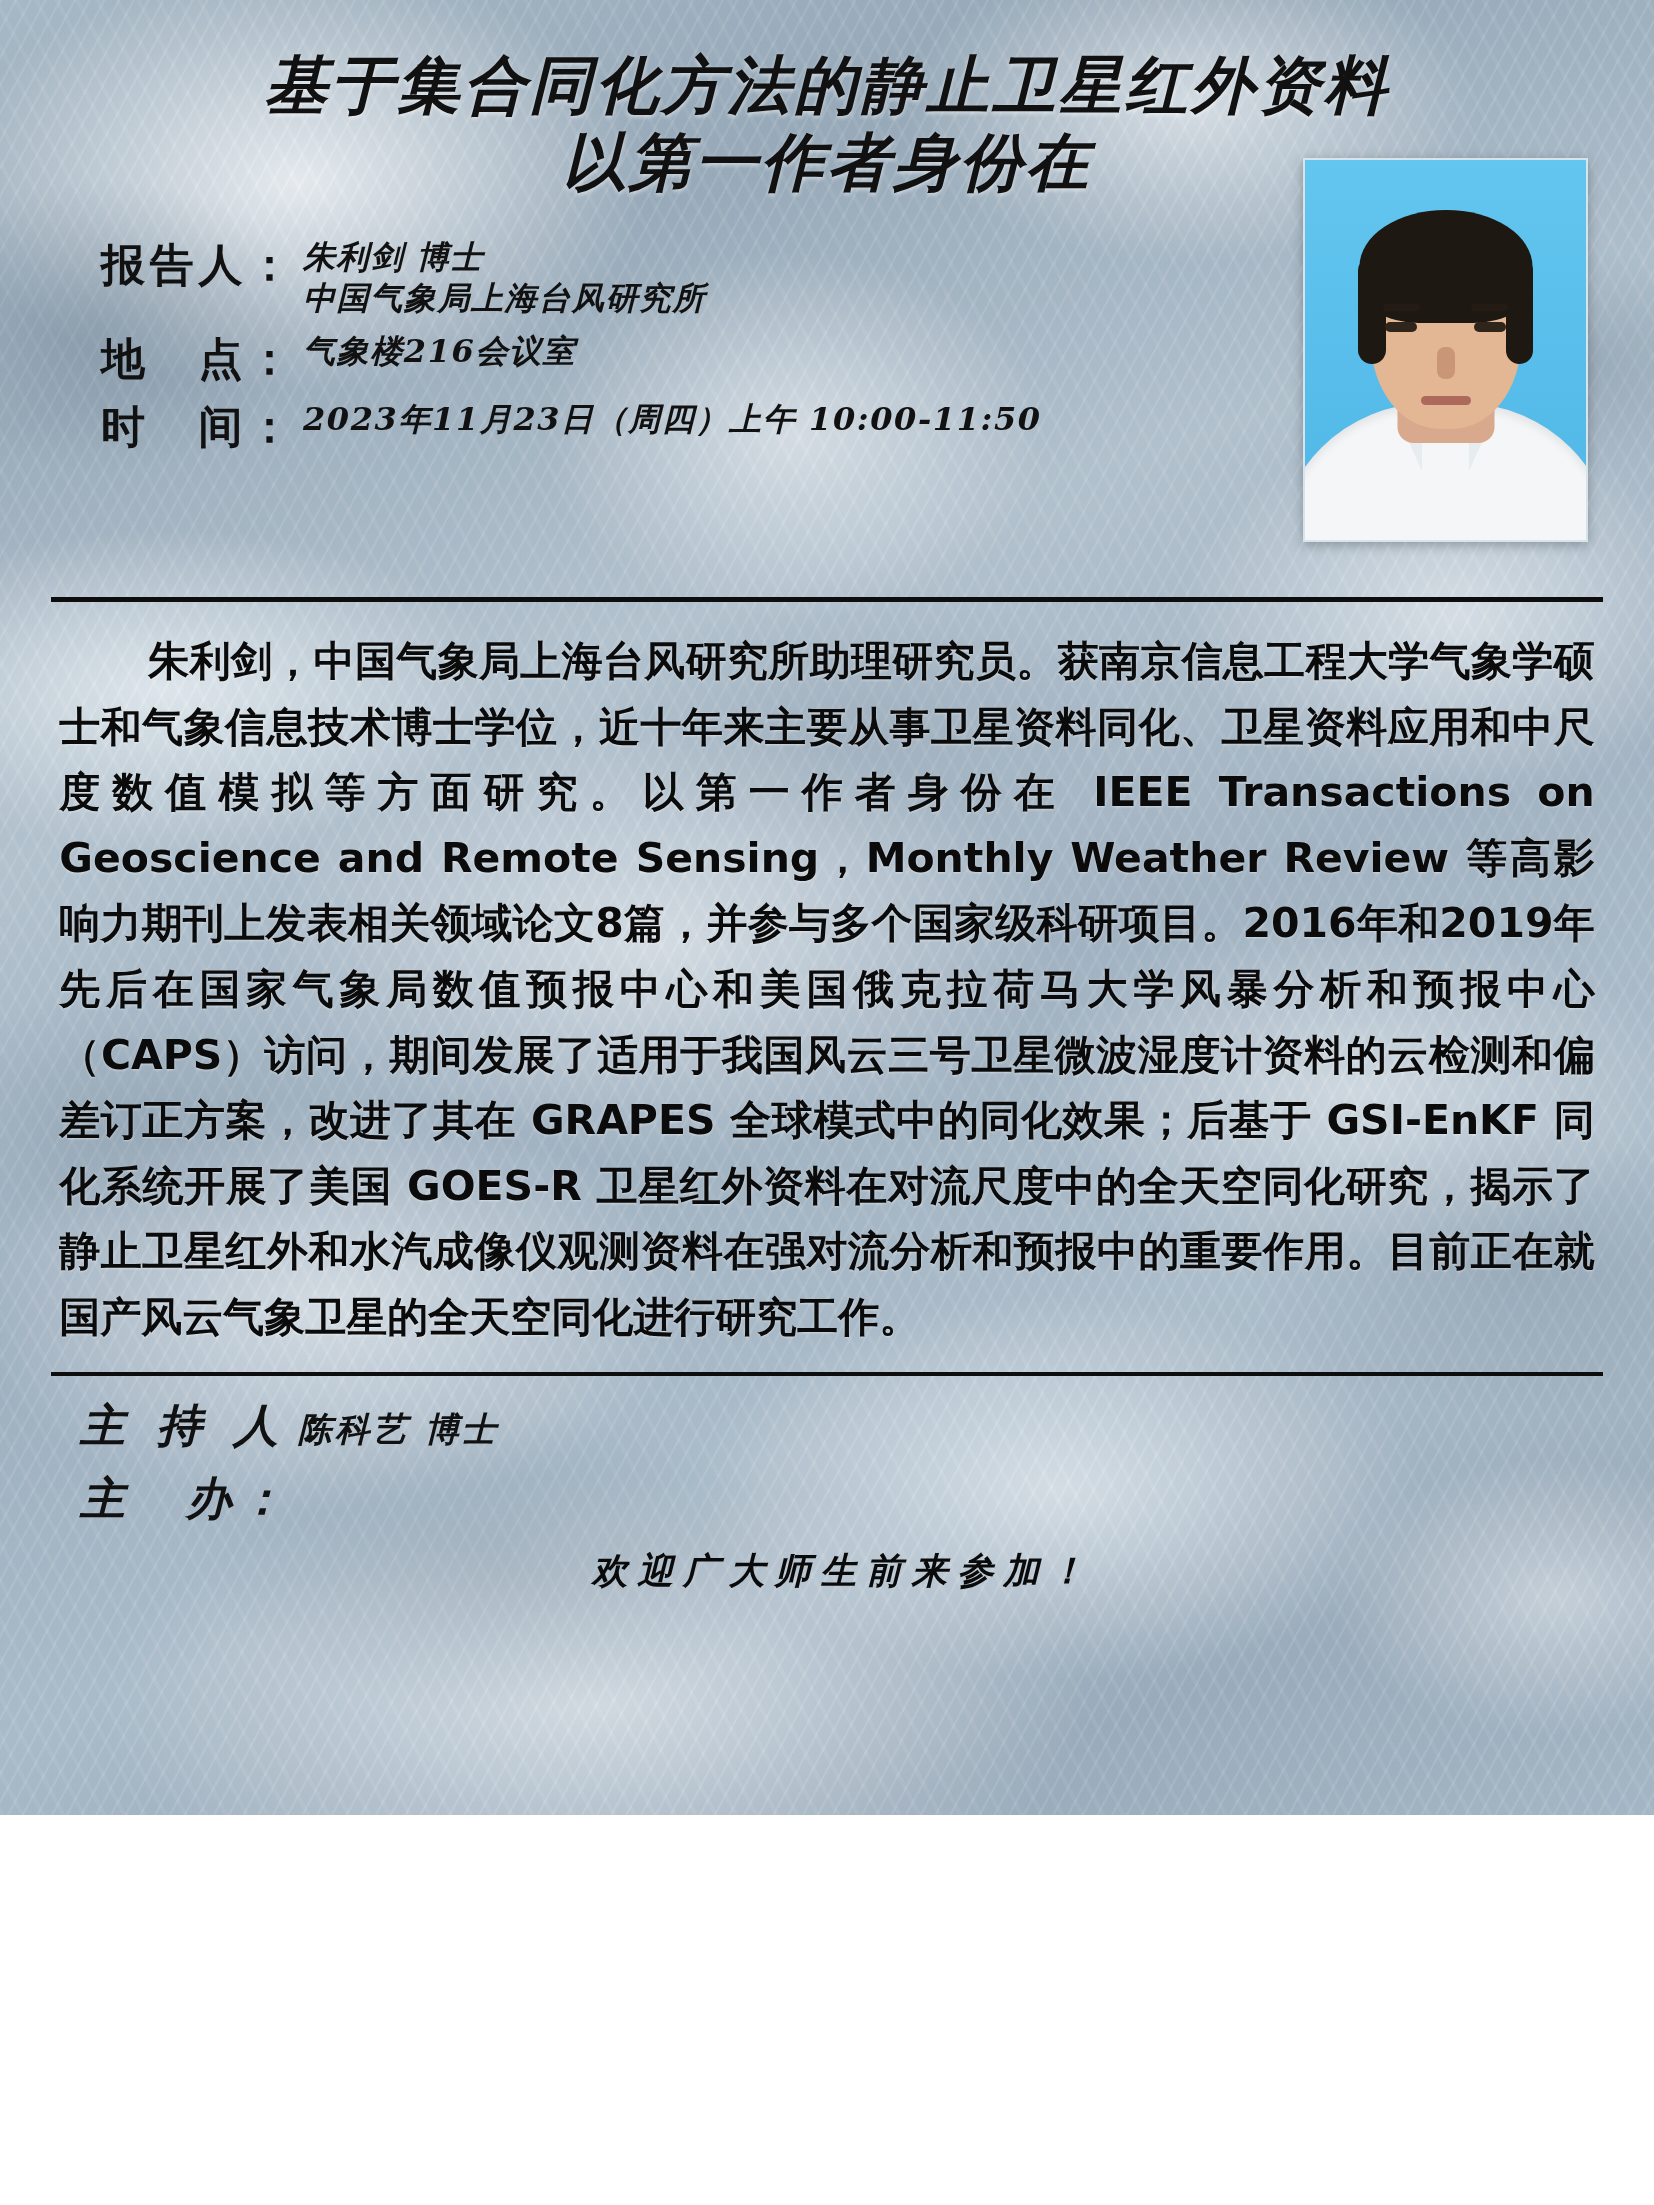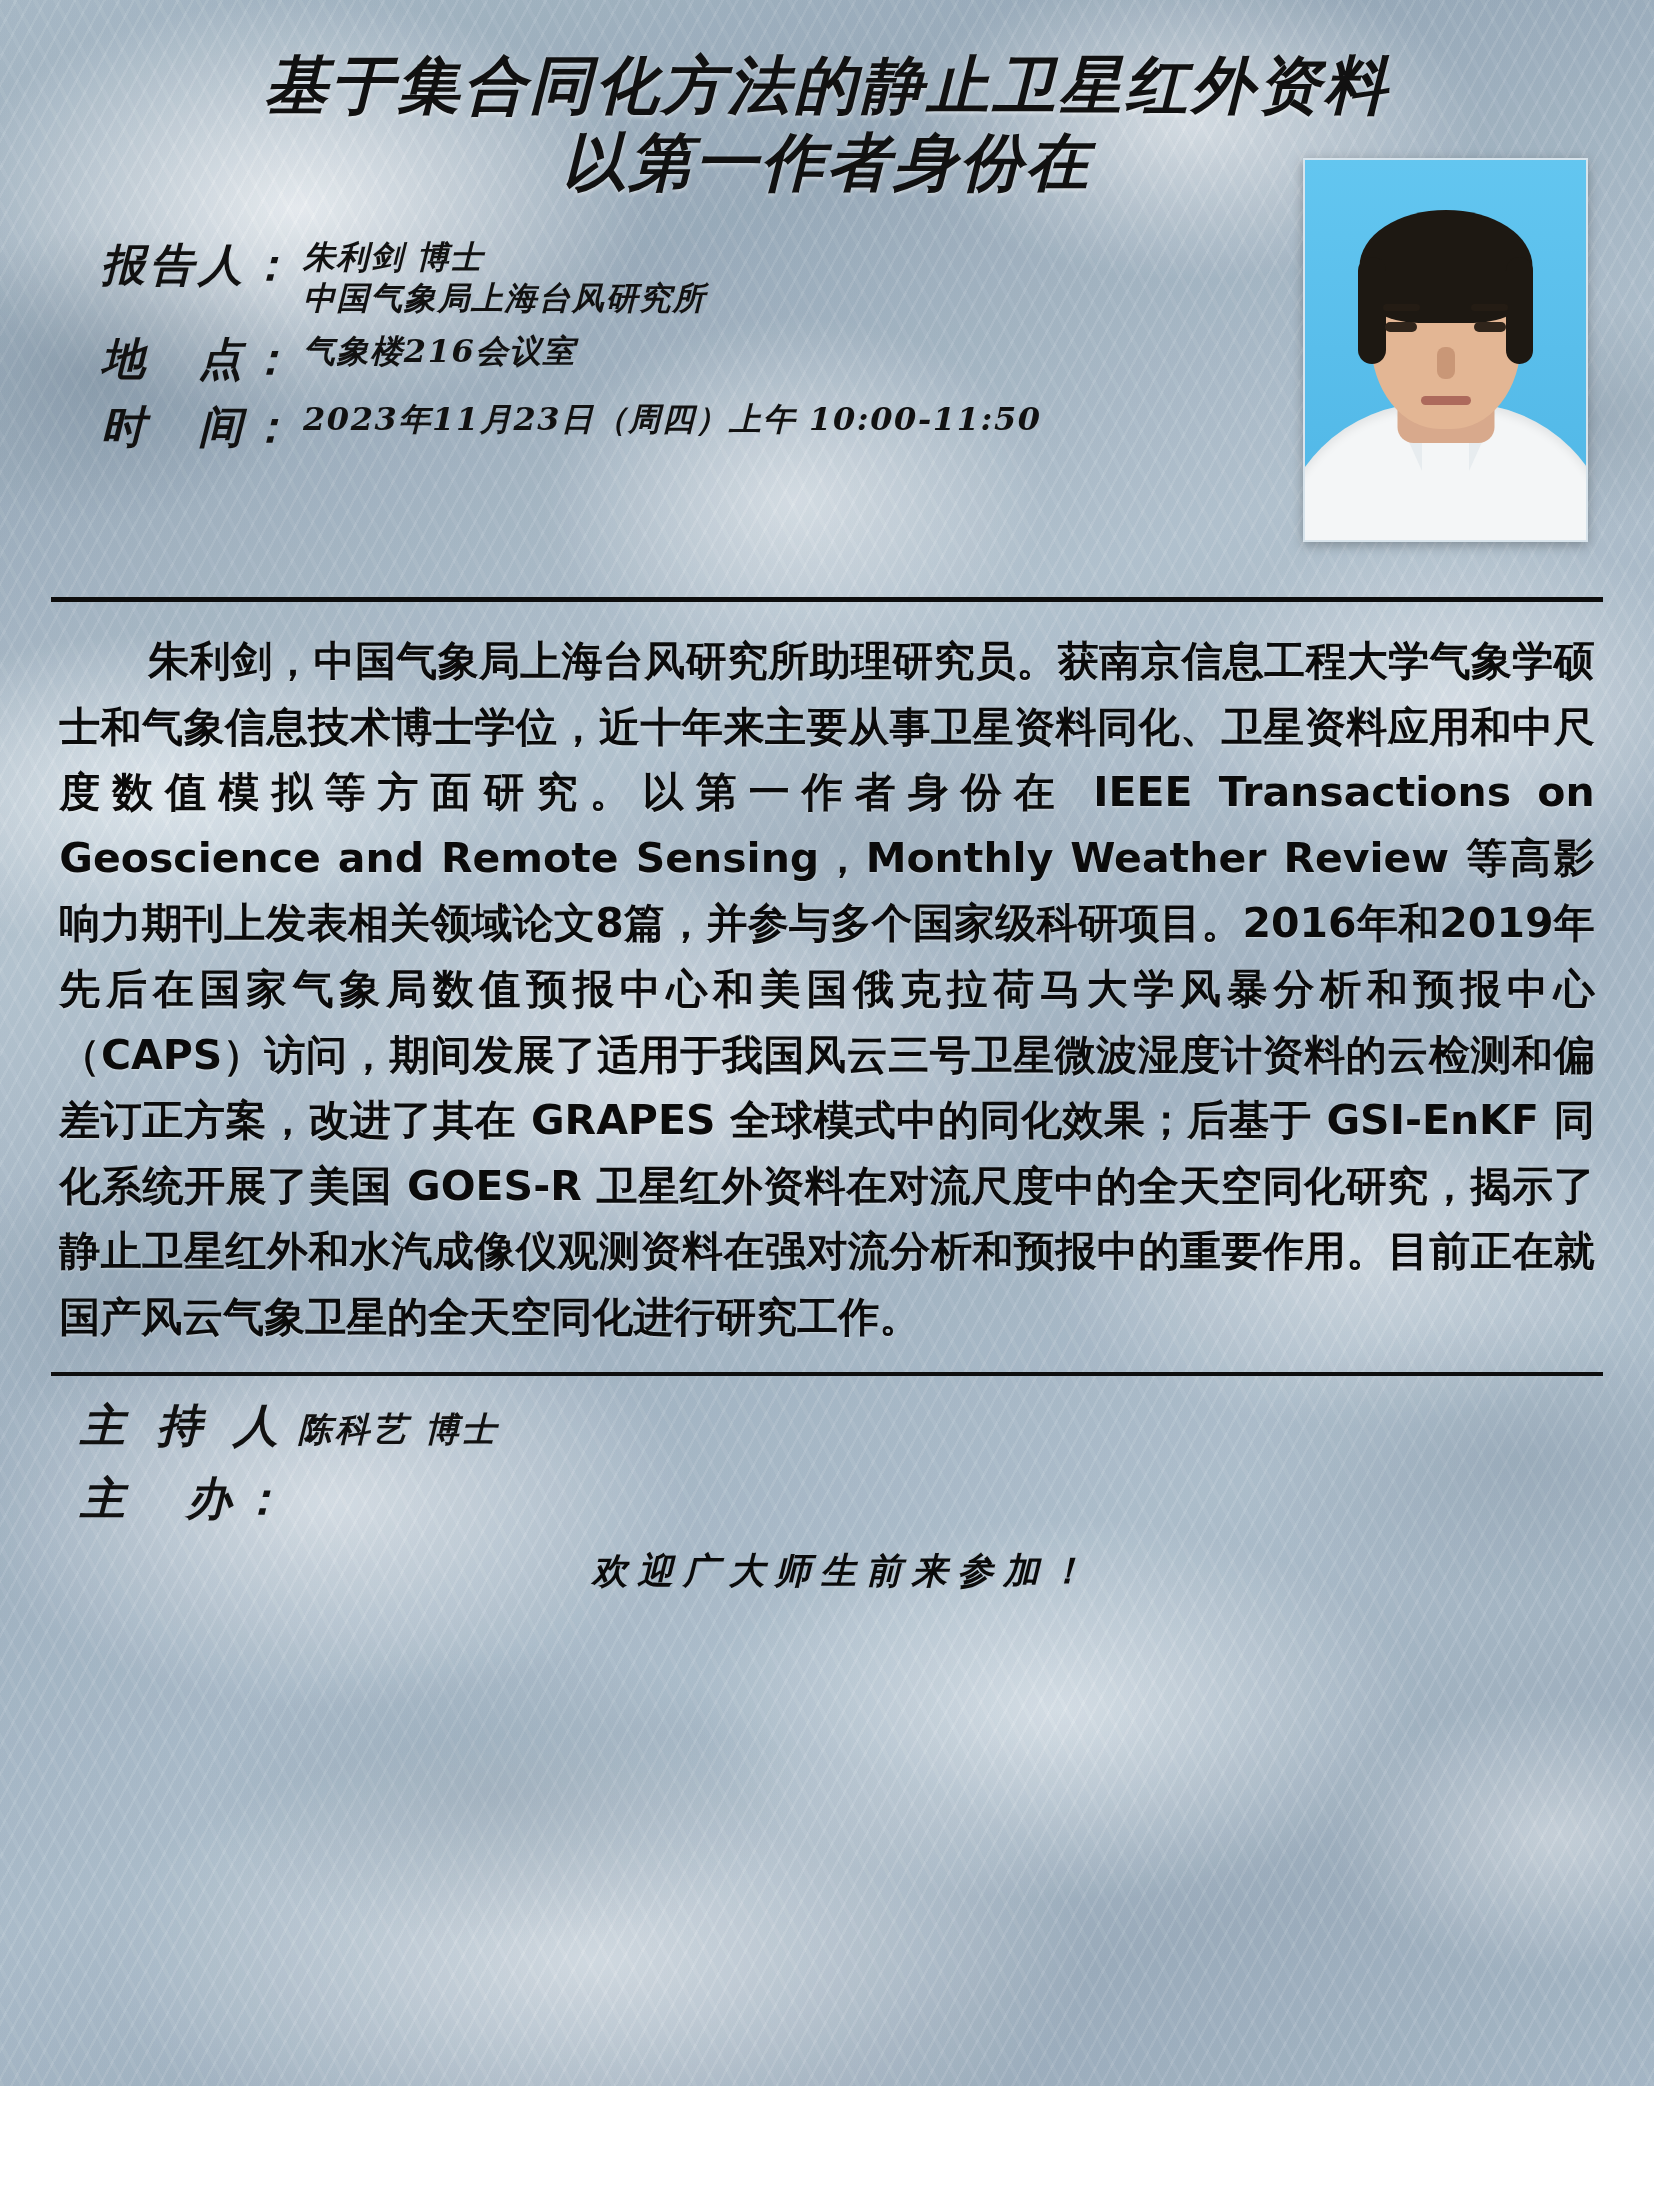--- a/index.html
+++ b/index.html
@@ -9,21 +9,21 @@
   body {
     width: 1654px;
     height: 2205px;
     font-family: "Liberation Sans", sans-serif;
     overflow: hidden;
   }
 
   .poster {
     position: relative;
     width: 1654px;
-    height: 2086px;
+    height: 1815px;
     overflow: hidden;
     background-color: #d946ef;
   }
 
   
   .bg {
     position: absolute;
     inset: 0;
     background:
       radial-gradient(ellipse 565px 339px at 18% 10%, rgba(255,255,255,0.80), rgba(255,255,255,0) 62%),
@@ -151,21 +151,20 @@
   }
   .info-row {
     display: flex;
     align-items: flex-start;
     margin-bottom: 11.3px;
   }
   .info-label {
     flex: 0 0 auto;
     width: 202px;
     font-family: "DejaVu Serif", serif;
-    font-style: italic;
     font-weight: bold;
     font-size: 44px;
     line-height: 1.28;
     color: #111;
     letter-spacing: 4.8px;
     white-space: pre;
   }
   .info-value {
     font-family: "DejaVu Serif", serif;
     font-style: italic;

